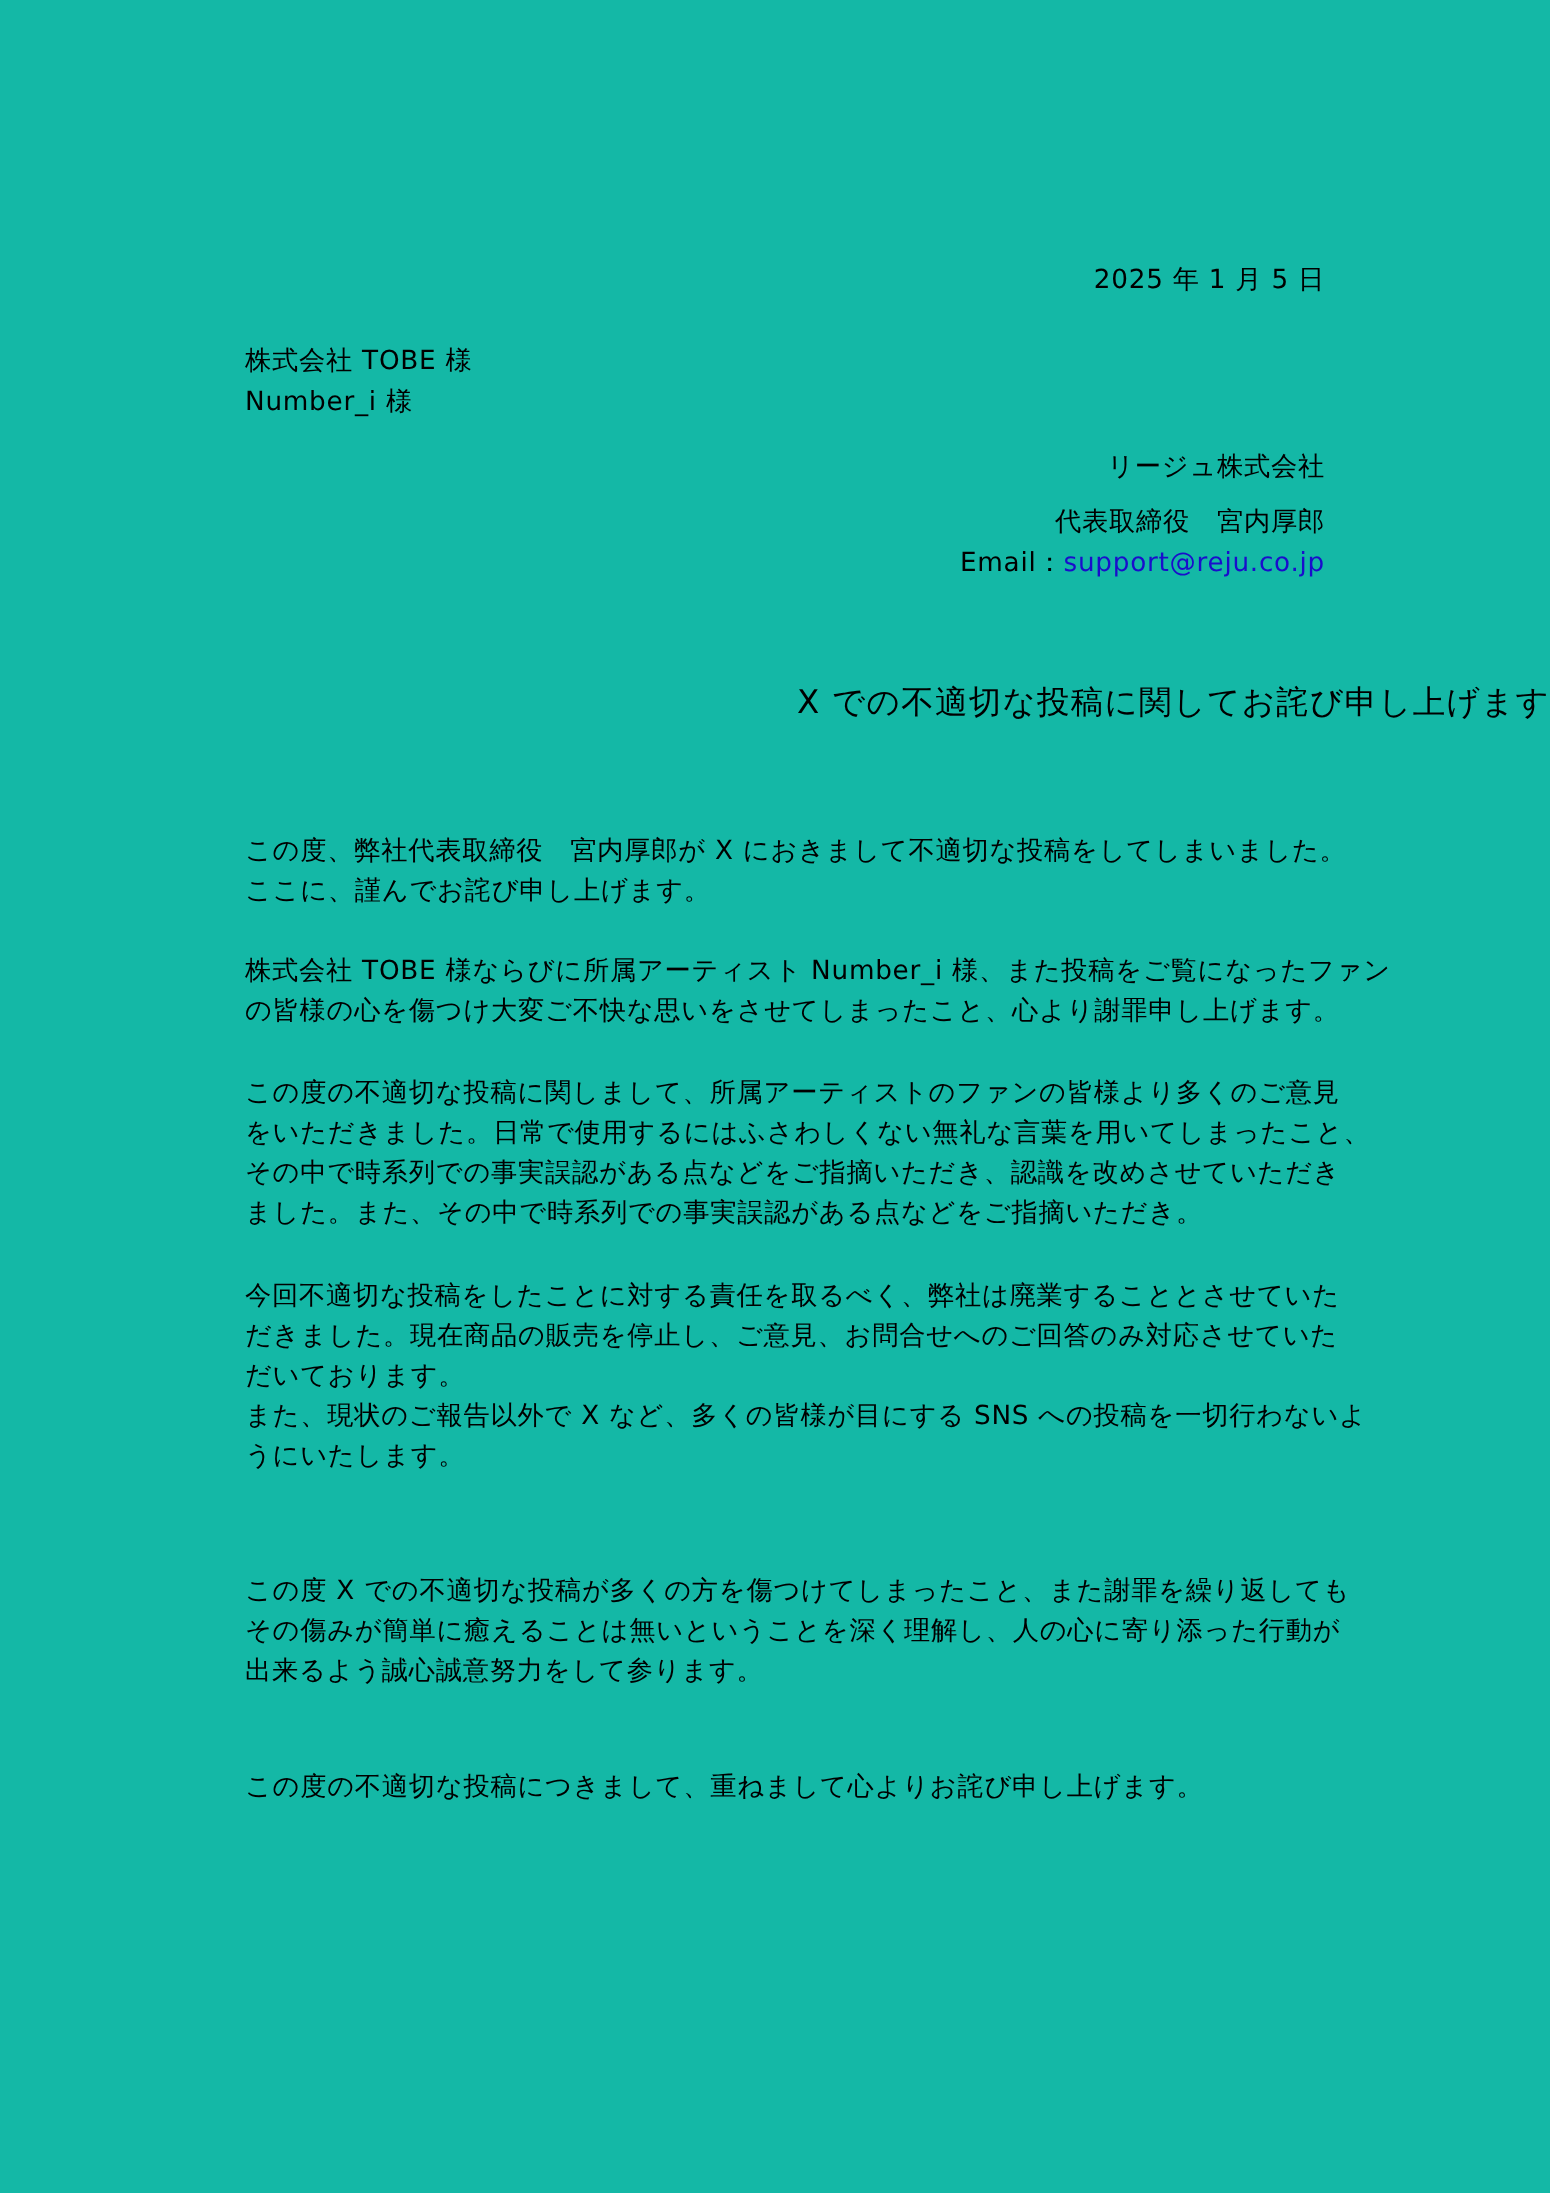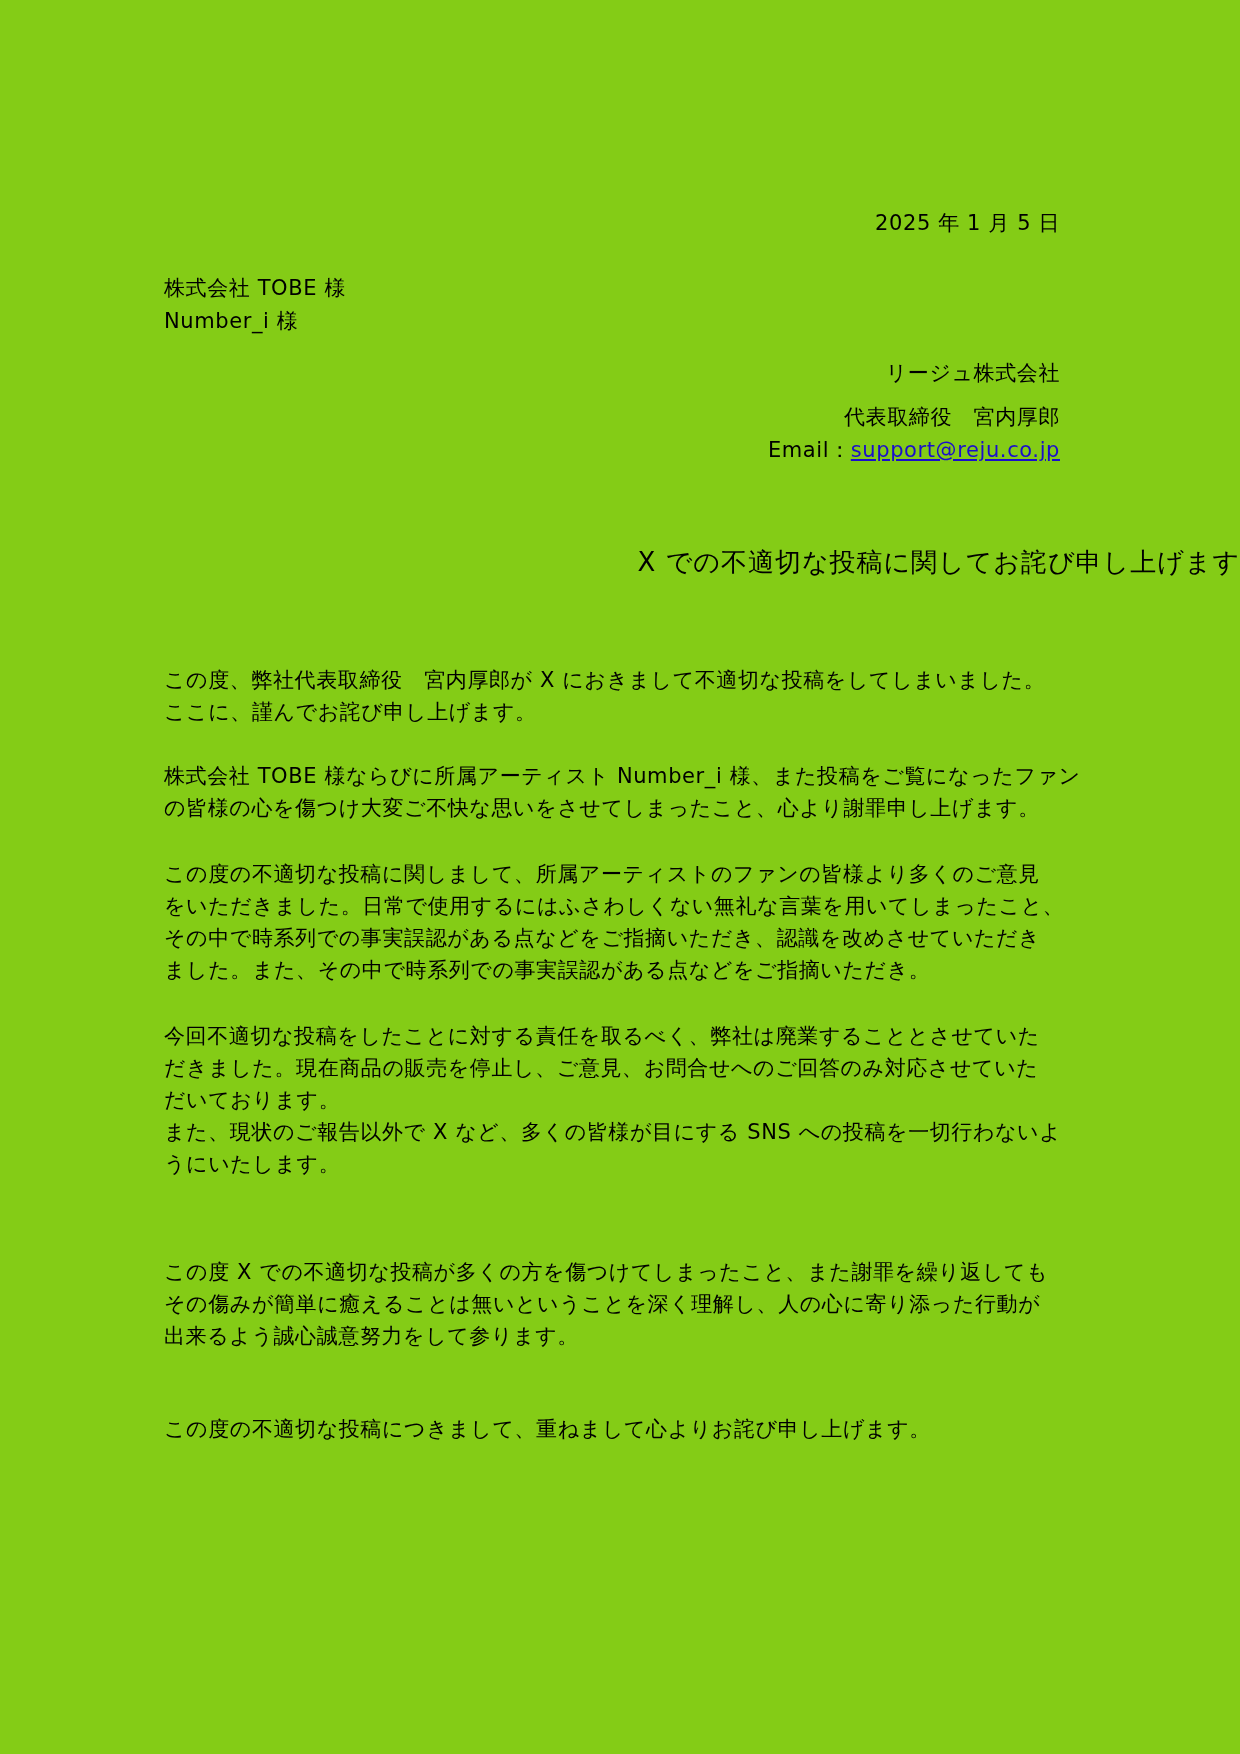--- a/index.html
+++ b/index.html
@@ -1,23 +1,23 @@
 <!DOCTYPE html>
 <html><head>
   <meta charset="utf-8">
   <style>
     html, body { margin: 0; padding: 0; background: #ffffff; }
     body { width: 1240px; height: 1754px; position: relative; overflow: hidden;
            font-family: "DejaVu Sans", "Liberation Sans", sans-serif; color: #000000; }
-    .page { position: absolute; left: 0; top: 0; width: 1240px; height: 1754px; background: #84cc16; }
+    .page { position: absolute; left: 0; top: 0; width: 1240px; height: 1754px; background: #14b8a6; }
     .line { position: absolute; white-space: nowrap; font-size: 21px; line-height: 32px; height: 32px; letter-spacing: 0.6px; }
-    .left { left: 164px; }
+    .left { left: 196px; }
     .right { right: 180px; text-align: right; }
     .title { position: absolute; left: 0; width: 1240px; text-align: right; font-size: 26px; line-height: 40px; top: 542px; letter-spacing: 1px; white-space: nowrap; }
-    a.email { color: #1a0dcc; text-decoration: underline; }
+    a.email { color: #1a0dcc; }
   </style>
 </head>
 <body>
 
 <div class="page">
 
   <div class="line right" style="top:207px;">2025 年 1 月 5 日</div>
 
   <div class="line left" style="top:272px;">株式会社 TOBE 様</div>
   <div class="line left" style="top:305px;">Number_i 様</div>

